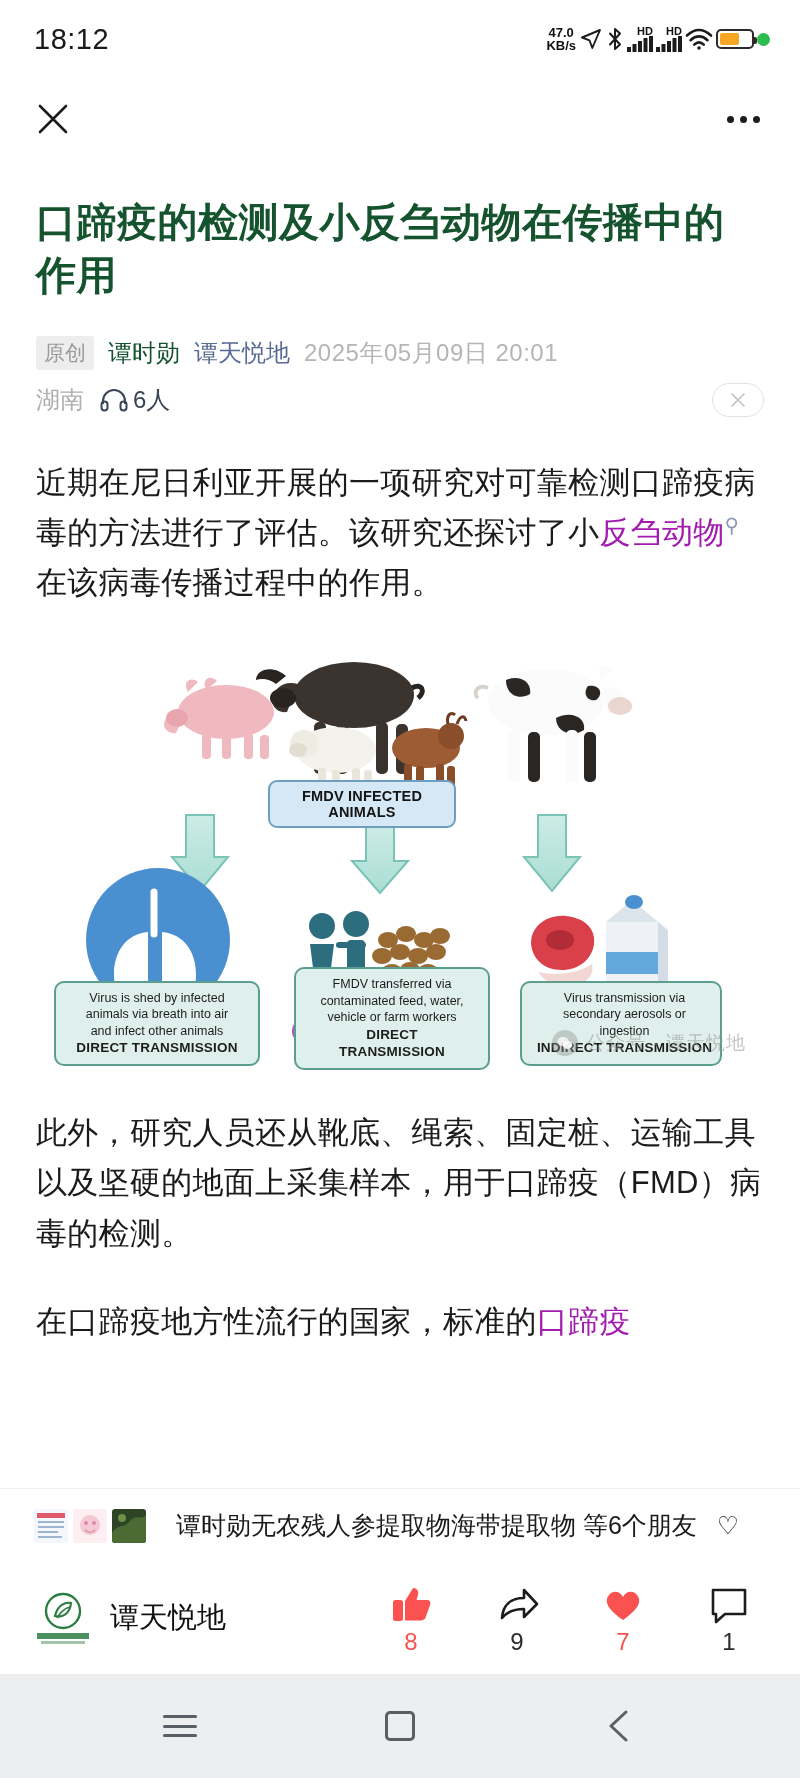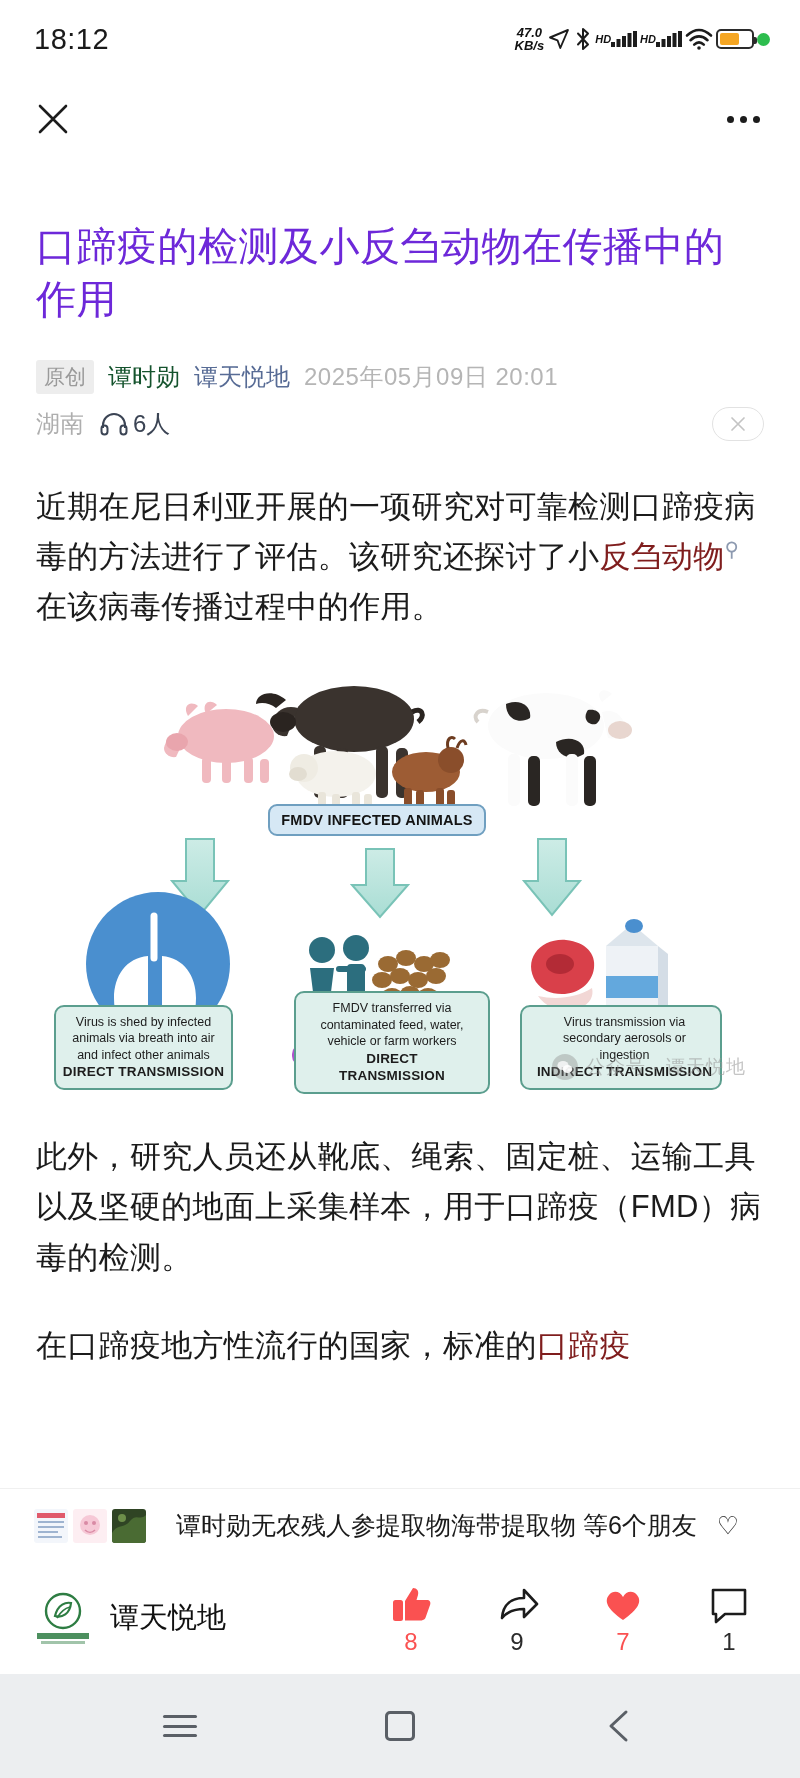--- a/index.html
+++ b/index.html
@@ -30,31 +30,30 @@
   .status-time {
     font-size: 29px;
     font-weight: 500;
     color: #1a1a1a;
     letter-spacing: 0.5px;
   }
   .status-icons {
     display: flex;
     align-items: center;
     gap: 3px;
-    font-style: italic;
   }
   .net-speed {
     font-size: 13px;
     line-height: 13px;
     font-weight: 700;
     text-align: center;
     color: #111;
   }
   .ic { display: block; }
-  .hd-stack { display: flex; flex-direction: row; align-items: center; gap: 0px; }
+  .hd-stack { display: flex; flex-direction: column; align-items: flex-end; gap: 0px; }
   .hd-label { font-size: 11px; font-weight: 700; line-height: 10px; color: #111; }
   .battery {
     width: 38px; height: 20px;
     border: 2.5px solid #2b2b2b;
     border-radius: 5px;
     position: relative;
     display: flex; align-items: center;
     padding: 2px;
   }
   .battery::after {
@@ -82,24 +81,24 @@
   
   .article {
     flex: 1 1 auto;
     padding: 0 36px;
     position: relative;
     overflow: hidden;
   }
   .art-title {
     font-size: 40px;
     line-height: 1.33;
-    font-weight: 400;
-    color: #6d28d9;
+    font-weight: 700;
+    color: #14532d;
     letter-spacing: 0.5px;
-    margin-top: 60px;
+    margin-top: 36px;
   }
   .meta-row {
     display: flex;
     align-items: center;
     flex-wrap: wrap;
     gap: 14px;
     margin-top: 34px;
     font-size: 24px;
     color: #9b9b9b;
   }
@@ -137,21 +136,21 @@
 
   .para {
     font-size: 31px;
     line-height: 1.62;
     color: #1b1b1b;
     margin-top: 42px;
     letter-spacing: 0.3px;
   }
   .para.second { margin-top: 38px; }
   .para.third { margin-top: 38px; }
-  .link-term { color: #7f1d1d; margin-top: 12px; }
+  .link-term { color: #a21caf; margin-top: 12px; }
   .term-search { font-size: 20px; color: #8d9ab0; vertical-align: super; }
 
   
   .figure {
     margin-top: 32px;
     width: 100%;
     height: 430px;
     position: relative;
     background: #ffffff;
   }
@@ -163,27 +162,27 @@
     border: 2px solid #5b9e8e;
     border-radius: 10px;
     text-align: center;
     font-size: 12.5px;
     line-height: 1.32;
     color: #1d1d1d;
     padding: 7px 5px;
     font-family: "Liberation Sans", sans-serif;
   }
   .cap-box b { font-size: 13.5px; letter-spacing: 0.2px; }
-  .cap1 { left: 18px; bottom: 4px; width: 179px; }
+  .cap1 { left: 18px; bottom: 4px; width: 206px; }
   .cap2 { left: 258px; bottom: 0px; width: 196px; }
   .cap3 { left: 484px; bottom: 4px; width: 202px; padding-left: 12px; }
   .fmdv-label {
     position: absolute;
     left: 232px; top: 140px;
-    width: 218px;
+    width: 188px;
     background: #d6e8f5;
     border: 2px solid #6f9fc0;
     border-radius: 9px;
     text-align: center;
     font-size: 14.5px;
     font-weight: 700;
     color: #141414;
     padding: 6px 0;
     letter-spacing: 0.2px;
   }

